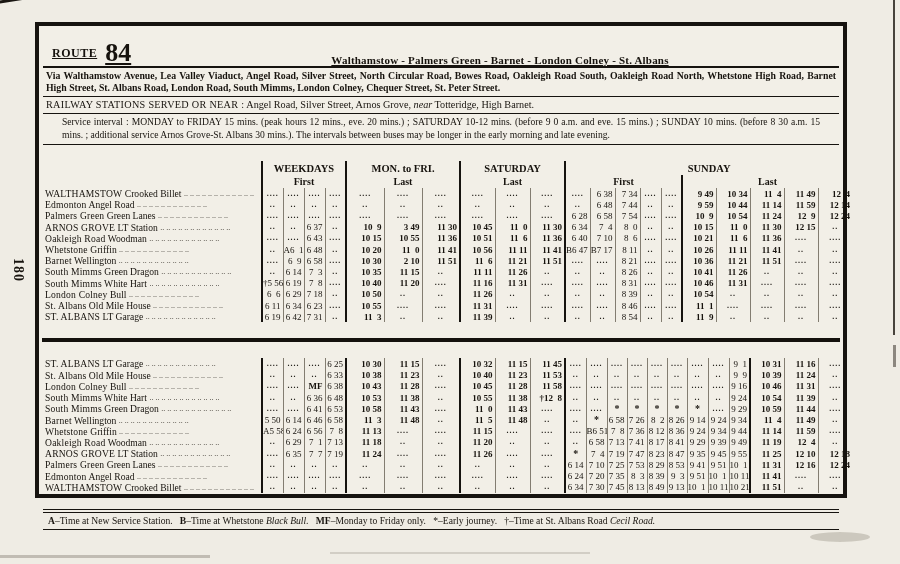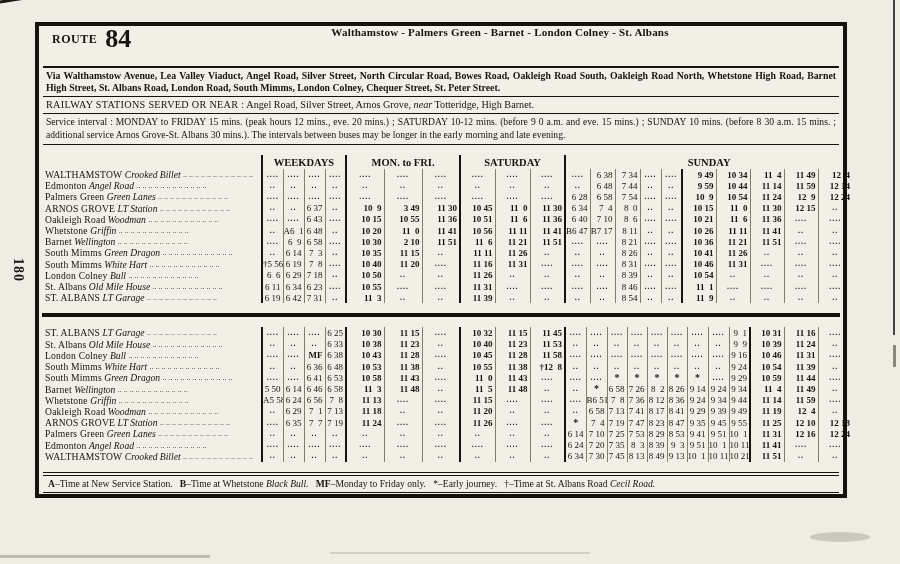--- a/index.html
+++ b/index.html
@@ -25,41 +25,41 @@
   .box{
     position:absolute;left:35px;top:22px;width:812px;height:476px;
     border:4px solid #16130f;background:#f2efe7;
     box-sizing:border-box;padding:0 3px;
   }
   .rule{border-top:2px solid #16130f;margin:0 1px;}
   .rule.thin{border-top-width:1.5px;}
   .rule.dbl{height:2px;border-top:1.5px solid #16130f;border-bottom:1.5px solid #16130f;margin-top:1px;}
   .thick-divider{border-top:4px solid #14110d;margin:1px 0 1px;}
   
-  .masthead{display:flex;align-items:flex-start;height:40px;}
+  .masthead{display:flex;align-items:flex-end;height:40px;text-decoration:underline;}
   .route{width:118px;display:flex;align-items:center;padding-left:10px;box-sizing:border-box;}
   .route-lbl{font-weight:bold;font-size:12px;letter-spacing:.5px;margin-right:8px;}
   .route-num{font-weight:bold;font-size:26px;line-height:1;}
   .m-div{border-left:2px solid #16130f;}
   .title{flex:1;display:flex;align-items:center;justify-content:center;font-weight:bold;font-size:11px;letter-spacing:.2px;}
   .pm{width:104px;display:flex;flex-direction:column;justify-content:center;font-weight:bold;font-size:9.5px;line-height:1.3;padding-left:7px;box-sizing:border-box;}
   
   .via{margin:2px 4px 2px;font-weight:bold;font-size:9.8px;line-height:1.22;text-align:justify;}
   .railway{margin:2px 4px;font-size:10.2px;line-height:1.2;}
   .rw-label{letter-spacing:.3px;}
-  .service{margin:2px 4px 3px;font-size:9.6px;line-height:1.3;text-align:justify;}
+  .service{margin:2px 20px 3px;font-size:9.6px;line-height:1.3;text-align:justify;}
   .b{font-weight:bold;} .i{font-style:italic;}
   
-  table{border-collapse:collapse;table-layout:fixed;width:810px;margin:10px auto;}
+  table{border-collapse:collapse;table-layout:fixed;width:810px;margin:16px auto;}
   thead th{font-weight:bold;font-size:10.5px;padding:0;height:14px;text-align:center;}
   thead tr.sub th{font-size:10px;height:13px;}
   td{height:10.2px;line-height:10.2px;font-size:9px;padding:0;overflow:hidden;}
   td.name{font-size:9.6px;white-space:nowrap;padding-left:3px;}
   td.name .nm{letter-spacing:.2px;}
-  td.name .pl{font-style:italic;}
+  td.name .pl{}
   td.name .ldr{display:inline-block;overflow:hidden;white-space:nowrap;max-width:70px;vertical-align:bottom;color:#2a261f;}
   td.name .ldr::after{content:" .. .. .. .. .. .. .. .. .. .. .. .. .. .. .. .. ..";font-size:8px;}
   td.t{text-align:right;white-space:pre;padding-right:2px;font-size:9px;}
   td.t.hv{font-weight:bold;}
   td.t.dots{text-align:center;padding-right:0;font-size:8px;letter-spacing:1px;font-weight:bold;}
   td.t.star{text-align:center;padding-right:0;font-weight:bold;font-size:10px;}
   td.t.mf{font-weight:bold;}
   .gs{border-left:2px solid #16130f;}
   .gs2{border-left:2.5px solid #16130f;}
   .cs{border-left:1px solid #837d71;}
@@ -124,20 +124,28 @@
         <col style="width: 34px;">
       </colgroup>
       <thead>
         <tr>
           <th colspan="1"></th>
           <th colspan="4" class="gs">WEEKDAYS</th>
           <th colspan="3" class="gs">MON. to FRI.</th>
           <th colspan="3" class="gs">SATURDAY</th>
           <th colspan="10" class="gs2">SUNDAY</th>
         </tr>
+        <tr class="sub">
+          <th colspan="1"></th>
+          <th colspan="4" class="gs">First</th>
+          <th colspan="3" class="gs">Last</th>
+          <th colspan="3" class="gs">Last</th>
+          <th colspan="5" class="gs2">First</th>
+          <th colspan="5" class="gs">Last</th>
+        </tr>
       </thead>
       <tbody>
         <tr>
           <td class="name"><span class="nm">WALTHAMSTOW</span> <span class="pl">Crooked Billet</span> <span class="ldr"></span></td>
           <td class="t gs dots">....</td>
           <td class="t cs dots">....</td>
           <td class="t cs dots">....</td>
           <td class="t cs dots">....</td>
           <td class="t hv gs dots">....</td>
           <td class="t hv cs dots">....</td>

